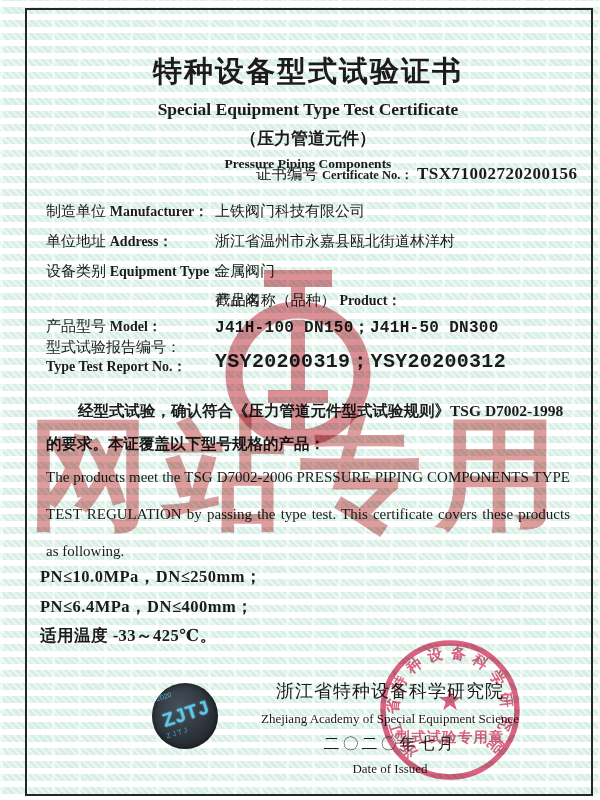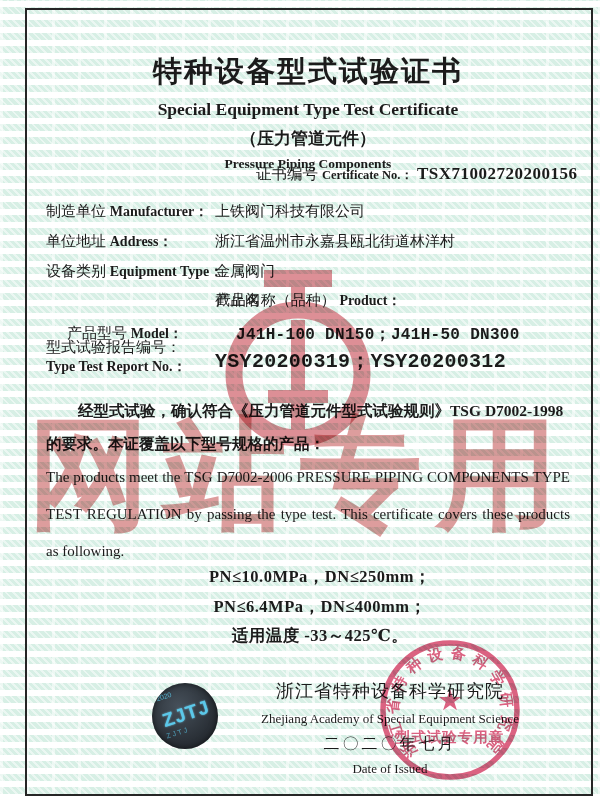--- a/index.html
+++ b/index.html
@@ -26,29 +26,29 @@
   .certno .en{font-size:12.5px;font-weight:bold;}
   .certno .no{font-size:17px;font-weight:bold;letter-spacing:.5px;}
 
   
   .row{position:absolute;left:46px;width:525px;font-size:15px;}
   .row .lab-cn{font-size:15px;}
   .row .lab-en{font-size:14px;font-weight:bold;}
   .row .val{position:absolute;left:169px;top:0;font-size:15px;white-space:nowrap;}
   .val.bold{font-weight:bold;font-size:16px;letter-spacing:.3px;font-family:Liberation Mono, monospace;}
   .r1{top:202px;} .r2{top:232px;} .r3{top:262px;} .r4{top:291px;text-align:center;}
-  .r5{top:324px;margin-left:21px;} .r6{top:338px;}
+  .r5{top:317px;} .r6{top:338px;}
   .r6 .two{line-height:19px;font-size:14.5px;}
   .r6 .lab-en2{font-weight:bold;font-size:14px;}
   .r6 .val{top:9px;font-size:20px;}
 
   
   .st-cn{left:46px;top:394px;width:527px;font-size:15.5px;font-weight:600;line-height:33px;text-indent:32px;}
   .st-en{left:46px;top:459px;width:524px;font-size:15px;font-weight:normal;line-height:37px;text-align:justify;}
-  .specs{left:40px;top:562px;width:560px;text-align:center;font-weight:bold;font-size:16.5px;line-height:29.5px;letter-spacing:.5px;}
+  .specs{left:40px;top:562px;width:560px;font-weight:bold;font-size:16.5px;line-height:29.5px;letter-spacing:.5px;}
 
   
   .issuer{left:248px;top:679px;width:284px;text-align:center;}
   .i-cn{font-size:18px;letter-spacing:1px;}
   .i-en{font-size:13px;margin-top:8px;}
   .i-date{font-size:16px;margin-top:7px;letter-spacing:3px;}
   .i-dl{font-size:13px;margin-top:6px;}
 
   
   .holo{left:152px;top:683px;width:66px;height:66px;border-radius:50%;

